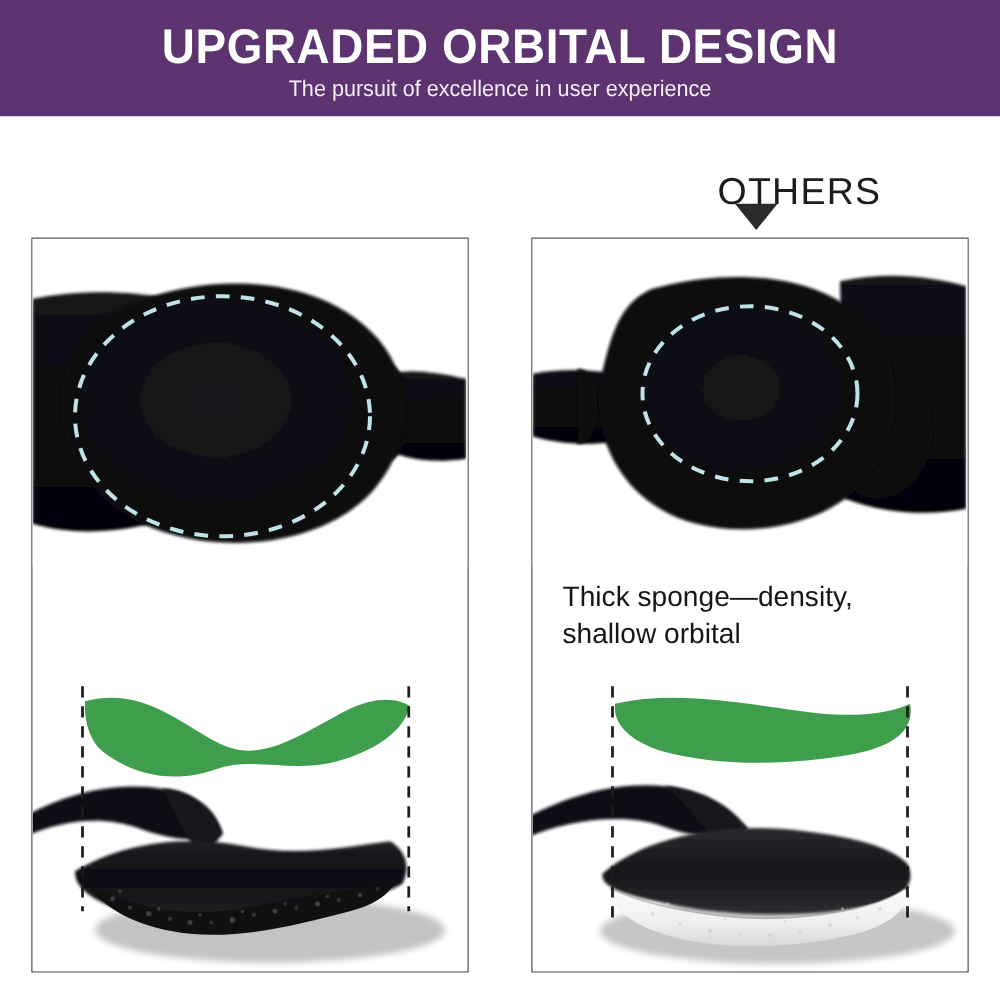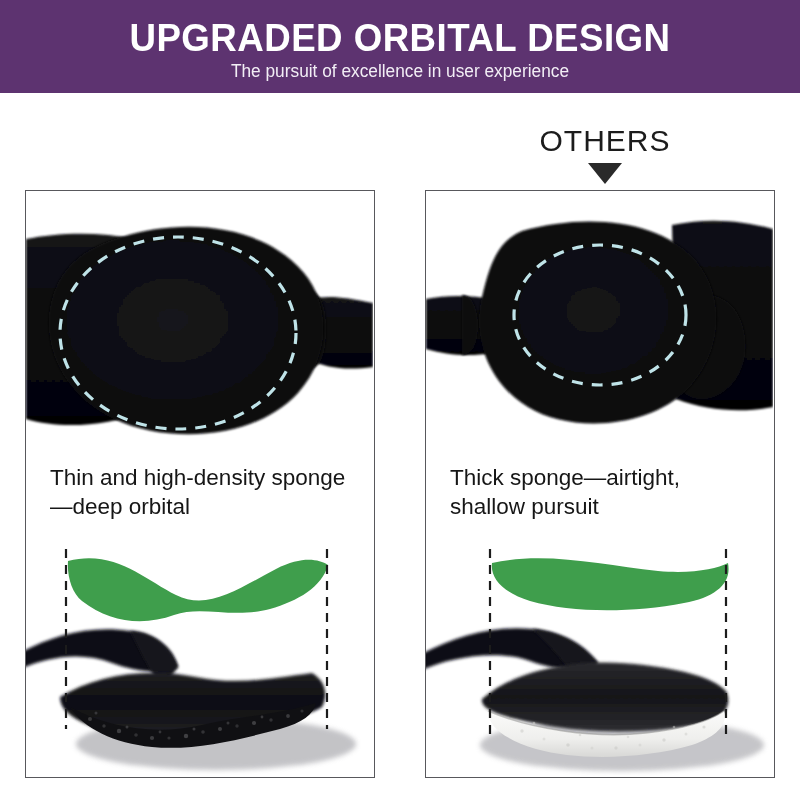--- a/index.html
+++ b/index.html
@@ -55,23 +55,23 @@
     color: #f2eef5;
     font-size: 18px;
     font-weight: normal;
     line-height: 22px;
     font-family: "Liberation Sans", sans-serif;
     transform: scaleX(0.96);
   }
   .others-label {
     position: absolute;
     left: 505px;
-    top: 124px;
+    top: 137px;
     width: 200px;
-    text-align: center;
+    text-align: right;
     color: #1c1c1c;
     font-size: 30px;
     letter-spacing: 1px;
     font-family: "Liberation Sans", sans-serif;
   }
   .others-arrow {
     position: absolute;
     left: 588px;
     top: 163px;
     width: 0;
@@ -169,21 +169,20 @@
                  C 160 26 238 34 278 82
                  C 306 116 304 166 272 202
                  C 230 248 144 254 88 228
                  C 36 204 14 152 26 108
                  C 36 72 62 56 96 46 Z" fill="url(#maskShadeL)" filter="url(#softL)"></path>
 
         <ellipse cx="152" cy="142" rx="118" ry="96" fill="none" stroke="#bfe3e8" stroke-width="3.2" stroke-dasharray="11 9" stroke-linecap="butt"></ellipse>
       </svg>
     </div>
 
-    <div class="caption">Thin and high-density sponge—deep orbital</div>
 
     <div class="diagram-area">
       <svg class="panel-svg" width="347" height="240" viewBox="0 0 347 240">
         <defs>
           <linearGradient id="profGradL" x1="0" y1="0" x2="0" y2="1">
             <stop offset="0%" stop-color="#1e1e22"></stop>
             <stop offset="45%" stop-color="#0d0d11"></stop>
             <stop offset="100%" stop-color="#232327"></stop>
           </linearGradient>
           <filter id="blurL" x="-25%" y="-25%" width="150%" height="150%">
@@ -288,21 +287,21 @@
                  C 160 22 236 28 272 72
                  C 300 108 296 162 262 198
                  C 222 238 144 242 102 216
                  C 62 192 46 146 56 106
                  C 64 72 72 50 96 40 Z" fill="url(#maskShadeR)" filter="url(#softR)"></path>
 
         <ellipse cx="174" cy="124" rx="86" ry="70" fill="none" stroke="#bfe3e8" stroke-width="3.2" stroke-dasharray="11 9" stroke-linecap="butt"></ellipse>
       </svg>
     </div>
 
-    <div class="caption">Thick sponge—airtight, shallow pursuit</div>
+    <div class="caption">Thick sponge—density, shallow orbital</div>
 
     <div class="diagram-area">
       <svg class="panel-svg" width="347" height="240" viewBox="0 0 347 240">
         <defs>
           <linearGradient id="profGradR" x1="0" y1="0" x2="0" y2="1">
             <stop offset="0%" stop-color="#2a2a2e"></stop>
             <stop offset="50%" stop-color="#141418"></stop>
             <stop offset="100%" stop-color="#2d2d31"></stop>
           </linearGradient>
           <linearGradient id="spongeR" x1="0" y1="0" x2="0" y2="1">

